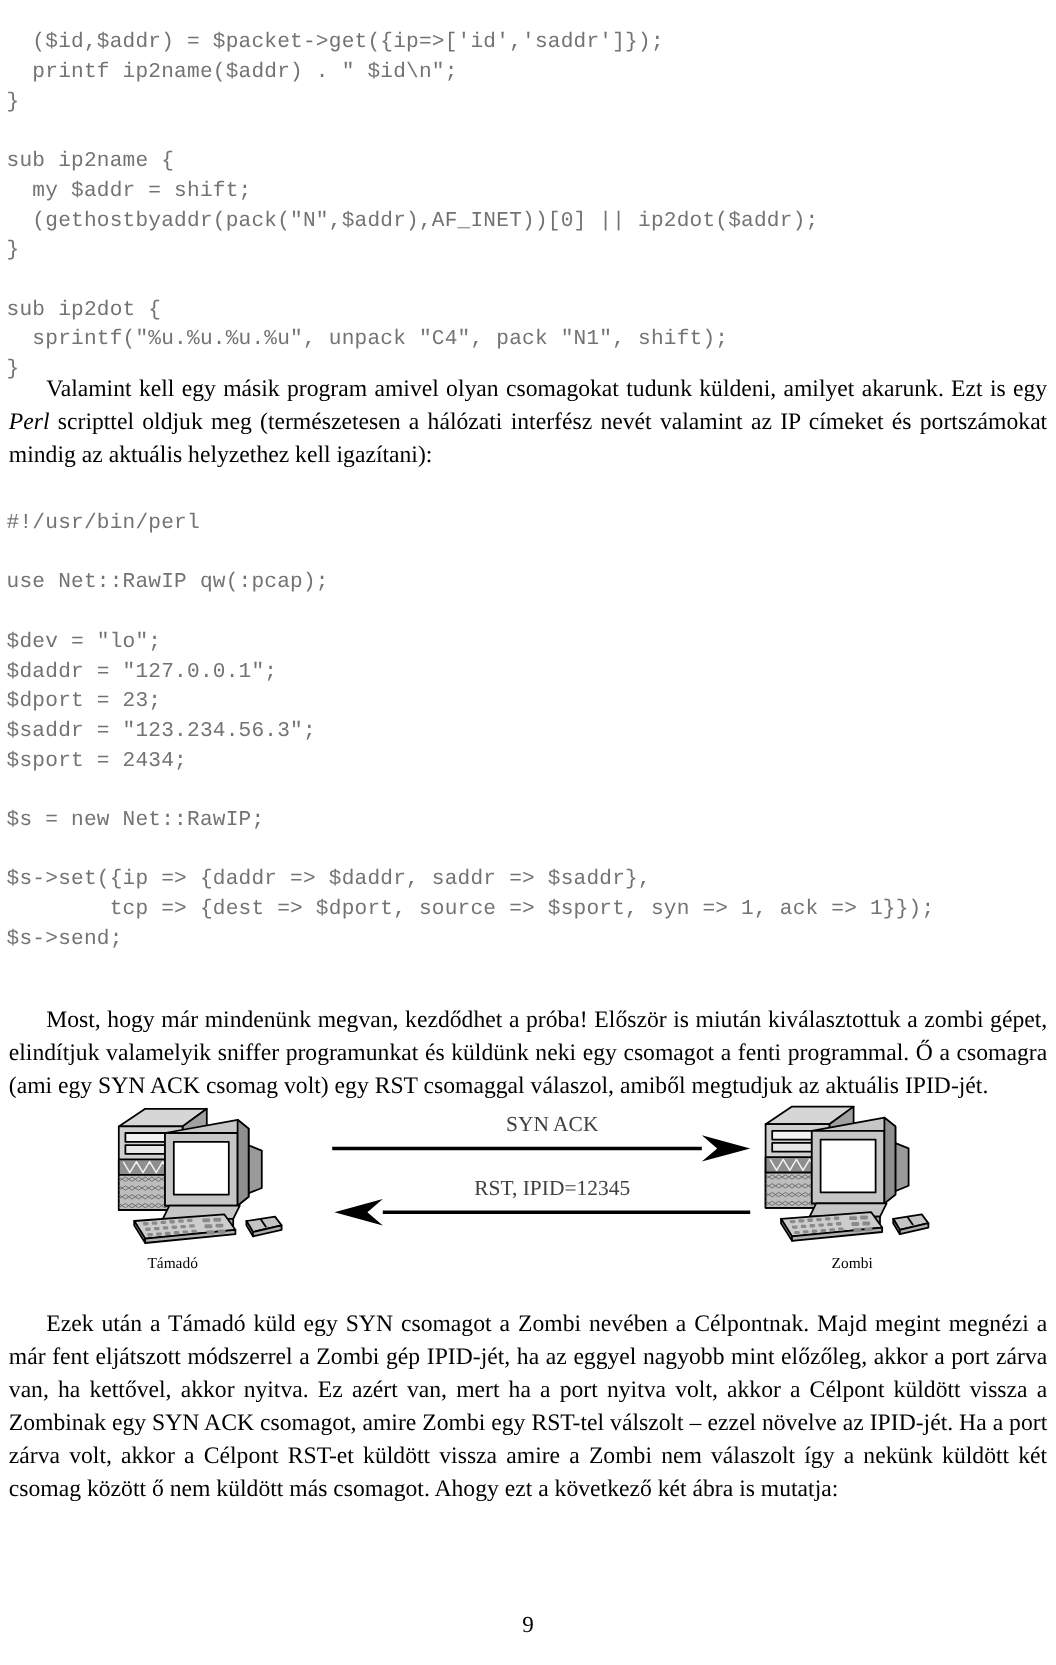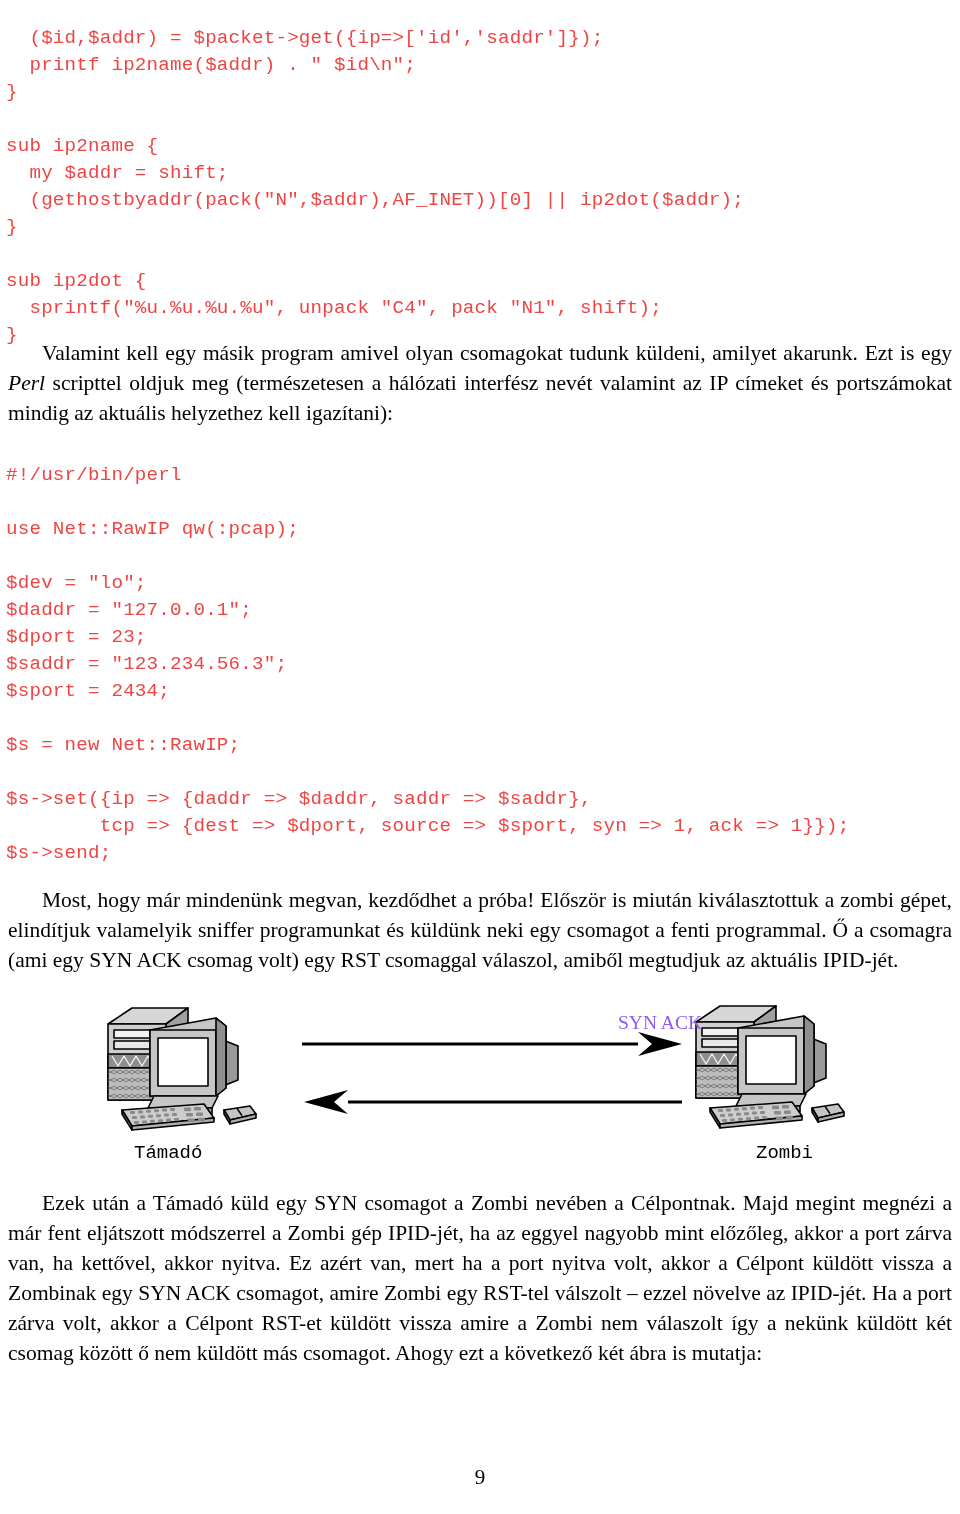--- a/index.html
+++ b/index.html
@@ -17,21 +17,21 @@
     color: #000000;
   }
 
   
   .code {
     position: absolute;
     font-family: "Liberation Mono", monospace;
     font-size: 19.2px;
     line-height: 27px;
     white-space: pre;
-    color: #ef4444;
+    color: #737373;
     letter-spacing: 0.2px;
   }
 
   
   .para {
     position: absolute;
     font-family: "Liberation Serif", serif;
     font-size: 21.5px;
     line-height: 30px;
     text-align: justify;
@@ -39,32 +39,32 @@
     hyphens: none;
   }
   .para .ital { font-style: italic; }
 
   
   .figure {
     position: absolute;
   }
   .fig-label {
     position: absolute;
-    font-family: Liberation Mono, monospace;
-    font-size: 19px;
+    font-family: Liberation Serif, serif;
+    font-size: 14px;
     color: #000;
     white-space: nowrap;
   }
   .arrow-label {
     position: absolute;
     font-family: "Liberation Serif", serif;
     font-size: 19.5px;
-    color: #8b5cf6;
+    color: #404040;
     white-space: nowrap;
-    text-align: right;
+    text-align: center;
   }
   .pagenum {
     position: absolute;
     font-family: "Liberation Serif", serif;
     font-size: 21px;
     color: #000;
     text-align: center;
     width: 100%;
     left: 0;
   }
@@ -99,21 +99,21 @@
 $dport = 23;
 $saddr = "123.234.56.3";
 $sport = 2434;
 
 $s = new Net::RawIP;
 
 $s-&gt;set({ip =&gt; {daddr =&gt; $daddr, saddr =&gt; $saddr},
         tcp =&gt; {dest =&gt; $dport, source =&gt; $sport, syn =&gt; 1, ack =&gt; 1}});
 $s-&gt;send;</pre>
 
-  <div class="para" style="left:8px; top:885px; width:944px; text-indent:34px;">Most, hogy már mindenünk megvan, kezdődhet a próba! Először is miután kiválasztottuk a zombi gépet, elindítjuk valamelyik sniffer programunkat és küldünk neki egy csomagot a fenti programmal. Ő a csomagra (ami egy SYN ACK csomag volt) egy RST csomaggal válaszol, amiből megtudjuk az aktuális IPID-jét.</div>
+  <div class="para" style="left:8px; top:912px; width:944px; text-indent:34px;">Most, hogy már mindenünk megvan, kezdődhet a próba! Először is miután kiválasztottuk a zombi gépet, elindítjuk valamelyik sniffer programunkat és küldünk neki egy csomagot a fenti programmal. Ő a csomagra (ami egy SYN ACK csomag volt) egy RST csomaggal válaszol, amiből megtudjuk az aktuális IPID-jét.</div>
 
   <div class="figure" style="left:0px; top:990px; width:960px; height:190px;">
 
     <svg width="200" height="140" style="position:absolute; left:92px; top:6px;" viewBox="0 0 200 140">
       <g stroke="#000" stroke-width="1.6" stroke-linejoin="round">
 
         <polygon points="16,28 40,12 96,12 74,28" fill="#d6d6d6"></polygon>
 
         <polygon points="74,28 96,12 96,88 74,104" fill="#a0a0a0"></polygon>
 
@@ -258,20 +258,21 @@
         <line x1="12" y1="36" x2="348" y2="36" stroke="#000" stroke-width="3.2"></line>
         <path d="M348,24 L392,36 L348,48 L362,36 Z" fill="#000"></path>
       </g>
 
       <g>
         <line x1="58" y1="94" x2="392" y2="94" stroke="#000" stroke-width="3.2"></line>
         <path d="M58,82 L14,94 L58,106 L44,94 Z" fill="#000"></path>
       </g>
     </svg>
     <div class="arrow-label" style="left:302px; top:22px; width:400px;">SYN ACK</div>
+    <div class="arrow-label" style="left:302px; top:80px; width:400px;">RST, IPID=12345</div>
   </div>
 
   <div class="para" style="left:8px; top:1188px; width:944px; text-indent:34px;">Ezek után a Támadó küld egy SYN csomagot a Zombi nevében a Célpontnak. Majd megint megnézi a már fent eljátszott módszerrel a Zombi gép IPID-jét, ha az eggyel nagyobb mint előzőleg, akkor a port zárva van, ha kettővel, akkor nyitva. Ez azért van, mert ha a port nyitva volt, akkor a Célpont küldött vissza a Zombinak egy SYN ACK csomagot, amire Zombi egy RST-tel válszolt – ezzel növelve az IPID-jét. Ha a port zárva volt, akkor a Célpont RST-et küldött vissza amire a Zombi nem válaszolt így a nekünk küldött két csomag között ő nem küldött más csomagot. Ahogy ezt a következő két ábra is mutatja:</div>
 
 
   <div class="pagenum" style="top:1465px;">9</div>
 
 </div>
 
 </body></html>

